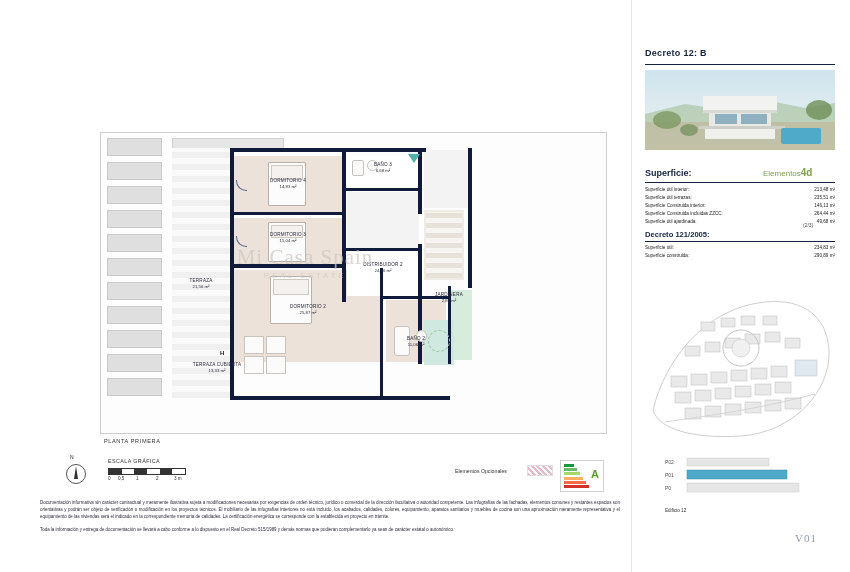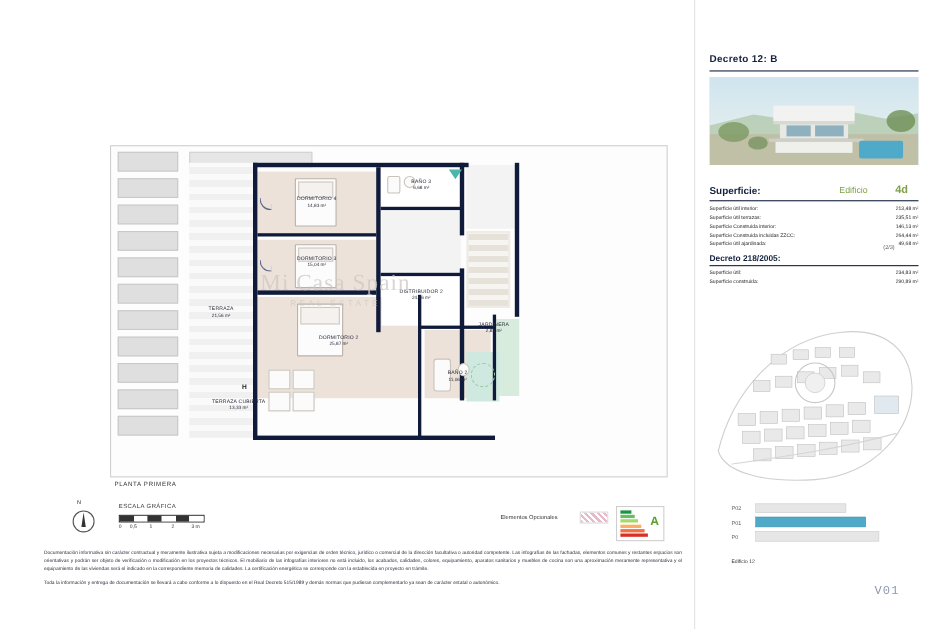--- a/index.html
+++ b/index.html
@@ -86,37 +86,37 @@
   
   .rp{position:absolute;left:645px;top:0;width:205px;height:572px;}
 
   .rtitle{position:absolute;left:0;top:48px;font-size:9px;font-weight:bold;letter-spacing:.3px;color:#14223f;}
   .rline1{position:absolute;left:0;top:64px;width:190px;height:1px;background:#14223f;}
 
   .render{position:absolute;left:0;top:70px;width:190px;height:80px;overflow:hidden;background:#cfe2ea;}
 
   .sup-head{position:absolute;left:0;top:168px;font-size:9px;font-weight:bold;color:#14223f;}
   .viv{position:absolute;left:118px;top:167px;font-size:8px;color:#7ea04a;}
-  .viv b{font-size:10px;color:#7ea04a;margin-left:25px;}
+  .viv b{font-size:10px;color:#7ea04a;}
   .rline2{position:absolute;left:0;top:182px;width:190px;height:1px;background:#14223f;}
 
   .srows{position:absolute;left:0;top:186px;width:190px;font-size:4.6px;color:#222;}
   .srow{display:flex;justify-content:space-between;line-height:1.75;}
   .srow .v{font-variant-numeric:tabular-nums;}
 
   .dec-head{position:absolute;left:0;top:230px;font-size:7.6px;font-weight:bold;color:#14223f;}
   .rline3{position:absolute;left:0;top:241px;width:190px;height:1px;background:#14223f;}
   .drows{position:absolute;left:0;top:244px;width:190px;font-size:4.6px;color:#222;}
 
   .sitemap{position:absolute;left:0;top:290px;width:190px;height:152px;border:none;background:#fff;overflow:hidden;}
 
   .block-diag{position:absolute;left:20px;top:455px;width:150px;height:46px;}
   .bd-label{position:absolute;left:20px;top:508px;font-size:4.6px;color:#333;}
 
-  .vcode{position:absolute;left:150px;top:532px;font-size:11px;color:#8f9bb3;font-family:Liberation Mono, monospace;letter-spacing:1px;}
+  .vcode{position:absolute;left:150px;top:532px;font-size:11px;color:#8f9bb3;font-family:Liberation Serif, serif;letter-spacing:1px;}
   .pagen{position:absolute;left:158px;top:222px;font-size:5px;color:#555;}
 </style>
 </head>
 <body>
 
 <div class="page">
 
   <div class="vsep"></div>
 
   <div class="plan-wrap">
@@ -315,21 +315,21 @@
         <rect x="60" y="59" width="70" height="10" fill="#efefeb"></rect>
         <rect x="136" y="58" width="40" height="16" rx="2" fill="#4fa9c9"></rect>
         <ellipse cx="22" cy="50" rx="14" ry="9" fill="#7d9a62" opacity="0.8"></ellipse>
         <ellipse cx="174" cy="40" rx="13" ry="10" fill="#6f8f58" opacity="0.8"></ellipse>
         <ellipse cx="44" cy="60" rx="9" ry="6" fill="#6f8f58" opacity="0.7"></ellipse>
       </svg>
     </div>
 
     <div class="sup-head">Superficie:</div>
     <div class="viv">
-      <span>Edificio</span><b>4d</b>
+      <span>Elementos</span><b>4d</b>
     </div>
     <div class="rline2"></div>
 
     <div class="srows">
       <div class="srow">
         <span>Superficie útil interior:</span>
         <span class="v">213,48 m²</span>
       </div>
       <div class="srow">
         <span>Superficie útil terrazas:</span>
@@ -342,21 +342,21 @@
       <div class="srow">
         <span>Superficie Construida incluidas ZZCC:</span>
         <span class="v">264,44 m²</span>
       </div>
       <div class="srow">
         <span>Superficie útil ajardinada:</span>
         <span class="v">49,68 m²</span>
       </div>
     </div>
 
-    <div class="dec-head">Decreto 218/2005:</div>
+    <div class="dec-head">Decreto 121/2005:</div>
     <div class="rline3"></div>
     <div class="drows">
       <div class="srow">
         <span>Superficie útil:</span>
         <span class="v">234,83 m²</span>
       </div>
       <div class="srow">
         <span>Superficie construida:</span>
         <span class="v">290,89 m²</span>
       </div>

